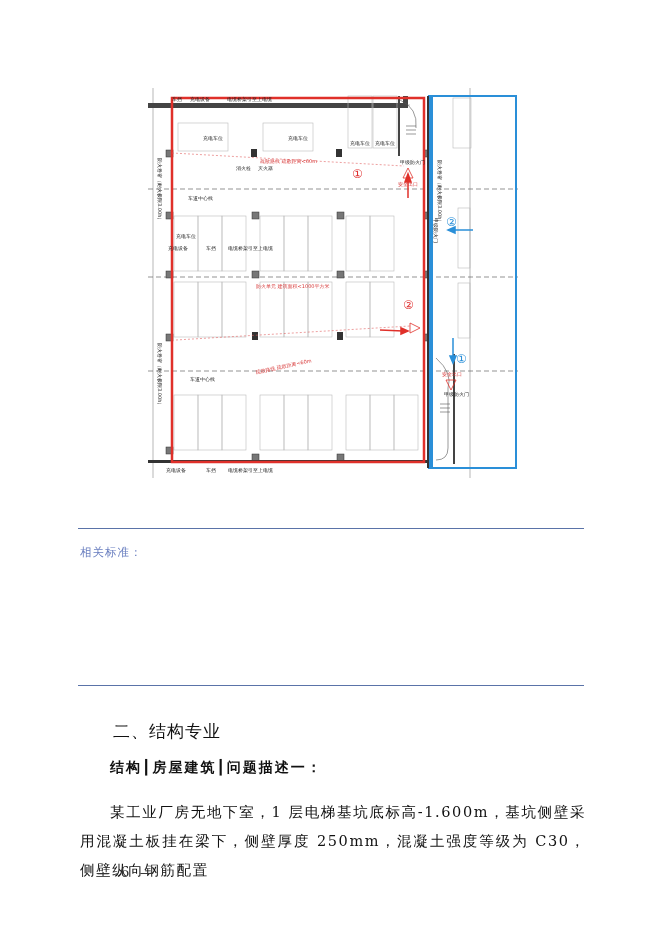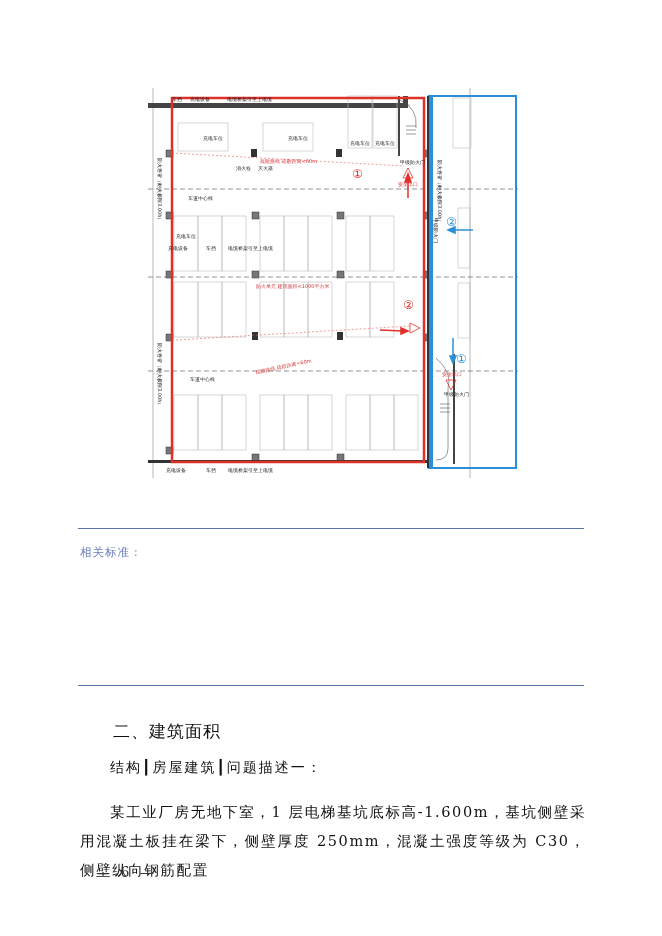--- a/index.html
+++ b/index.html
@@ -14,21 +14,21 @@
 
   .std-box { position:absolute; left:78px; top:528px; width:506px; height:156px;
              border-top:1.5px solid #5a73a8; border-bottom:1.5px solid #5a73a8; }
   .std-title { position:absolute; left:2px; top:16px; font-size:11.5px; color:#6a7fc0; letter-spacing:1px;text-align:center; }
   .std-ref { position:absolute; left:28px; top:40px; font-size:11.5px; color:#6a7fc0; letter-spacing:1.3px; white-space:nowrap; }
   .std-para { position:absolute; left:2px; top:61px; width:504px; font-size:11.5px; color:#6a7fc0;
               line-height:21.5px; letter-spacing:1.35px; text-indent:26px; text-align:justify; }
 
   .sec-heading { position:absolute; left:113px; top:720px; font-family:"DejaVu Sans", sans-serif;
                  font-size:17px; color:#111; letter-spacing:1px; }
-  .q-heading { position:absolute; left:110px; top:759px; font-size:14px; font-weight:normal; color:#111; letter-spacing:2px; }
+  .q-heading { position:absolute; left:110px; top:759px; font-size:14px; font-weight:bold; color:#111; letter-spacing:2px; }
   .body-para { position:absolute; left:80px; top:798px; width:506px; font-size:14.5px; font-weight:normal;
                line-height:29px; letter-spacing:1.6px; text-indent:30px; text-align:justify; }
   .page-num { position:absolute; left:96px; top:864px; font-size:14px; color:#333; letter-spacing:3px; }
 </style>
 </head>
 <body>
 
 <div class="drawing">
   <svg width="370" height="390" viewBox="0 0 370 390" xmlns="http://www.w3.org/2000/svg">
 
@@ -194,17 +194,17 @@
     <text class="cad-label" x="10" y="255" transform="rotate(90 10 255)">防火卷帘（耐火极限3.00h）</text>
     <text class="cad-label" x="290" y="72" transform="rotate(90 290 72)">防火卷帘（耐火极限3.00h）</text>
     <text class="cad-label" x="286" y="130" transform="rotate(90 286 130)">甲级防火门</text>
   </svg>
 </div>
 
 <div class="std-box">
   <div class="std-title">相关标准：</div>
 </div>
 
-<div class="sec-heading">二、建筑面积</div>
+<div class="sec-heading">二、结构专业</div>
 <div class="q-heading">结构┃房屋建筑┃问题描述一：</div>
 <div class="body-para">某工业厂房无地下室，1 层电梯基坑底标高-1.600m，基坑侧壁采用混凝土板挂在梁下，侧壁厚度 250mm，混凝土强度等级为 C30，侧壁纵向钢筋配置</div>
 
 <div class="page-num">— 6 —</div>
 
 </body></html>

